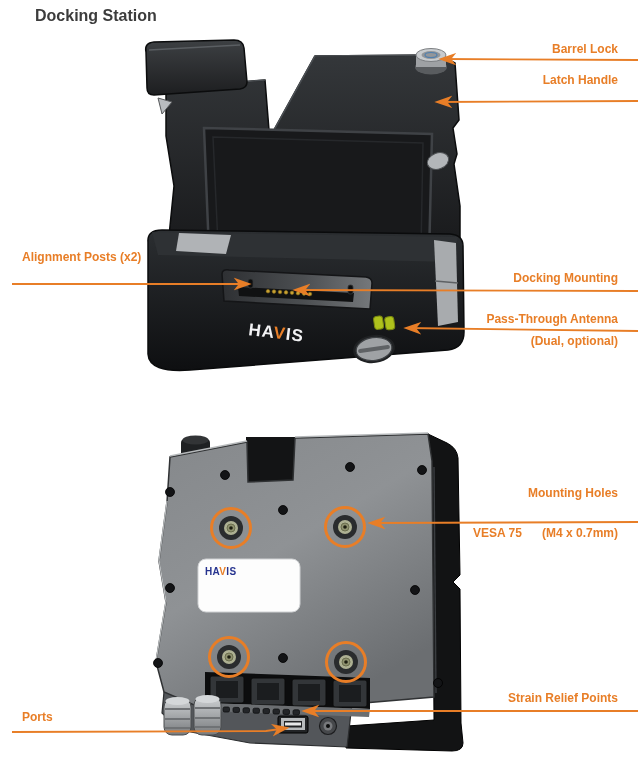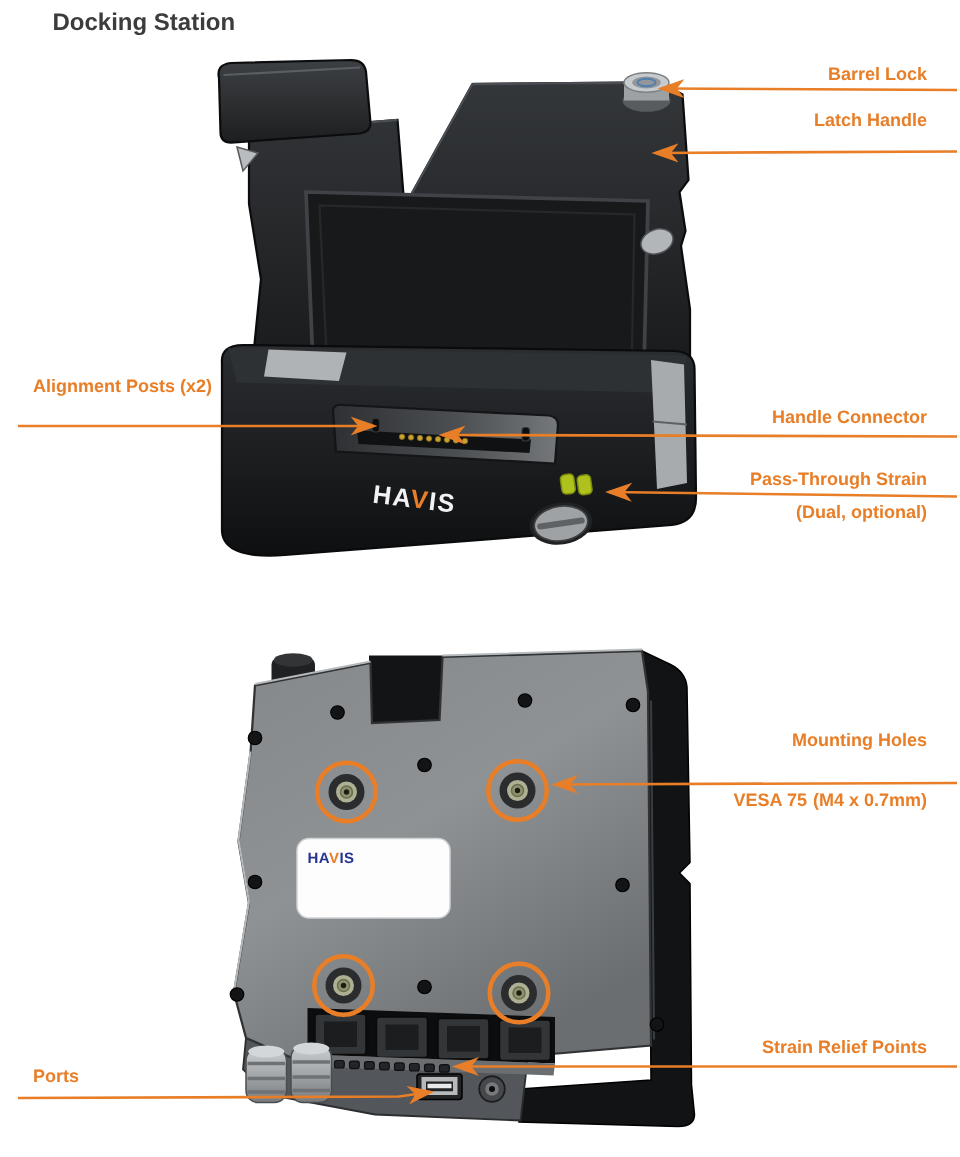--- a/index.html
+++ b/index.html
@@ -3,21 +3,21 @@
 <meta charset="utf-8">
 <style>
   html,body{margin:0;padding:0;background:#ffffff;}
   .page{position:relative;width:640px;height:771px;background:#ffffff;overflow:hidden;
         font-family:"Liberation Sans",sans-serif;}
   .title{position:absolute;left:35px;top:7px;font-size:16px;font-weight:700;color:#3c3c3c;z-index:5;}
   .co{position:absolute;font-size:12px;font-weight:700;color:#E87E27;white-space:nowrap;z-index:4;line-height:14px;}
   .co.right{right:22px;text-align:center;}
   .co.left{left:22px;}
   .it{}
-  .vesa-bold{margin-right:4px;}
+  .vesa-bold{margin-right:20px;}
   .overlay{position:absolute;left:0;top:0;z-index:3;}
   .fig{position:absolute;z-index:1;}
   .fig-front{left:82px;top:36px;}
   .fig-rear{left:150px;top:425px;}
 </style>
 </head>
 <body>
 
 <div class="page">
 
@@ -244,21 +244,21 @@
       <path d="M638,331 L406,328" marker-end="url(#arw)"></path>
       <path d="M638,522 L370,523" marker-end="url(#arw)"></path>
       <path d="M638,711 L304,711" marker-end="url(#arw)"></path>
       <path d="M12,732 L266,731 L287,728" marker-end="url(#arw)"></path>
     </g>
   </svg>
 
   <div class="co right" style="top:42px">Barrel Lock</div>
   <div class="co right" style="top:73px">Latch Handle</div>
   <div class="co left" style="top:250px">Alignment Posts (x2)</div>
-  <div class="co right" style="top:271px">Handle Connector</div>
-  <div class="co right" style="top:312px">Pass-Through Strain</div>
+  <div class="co right" style="top:271px">Docking Mounting</div>
+  <div class="co right" style="top:312px">Pass-Through Antenna</div>
   <div class="co right it" style="top:334px">(Dual, optional)</div>
   <div class="co right" style="top:486px">Mounting Holes</div>
   <div class="co right" style="top:526px"><span class="vesa-bold">VESA 75</span><span class="it">(M4 x 0.7mm)</span></div>
   <div class="co right" style="top:691px">Strain Relief Points</div>
   <div class="co left" style="top:710px">Ports</div>
 
 </div>
 
 </body></html>

